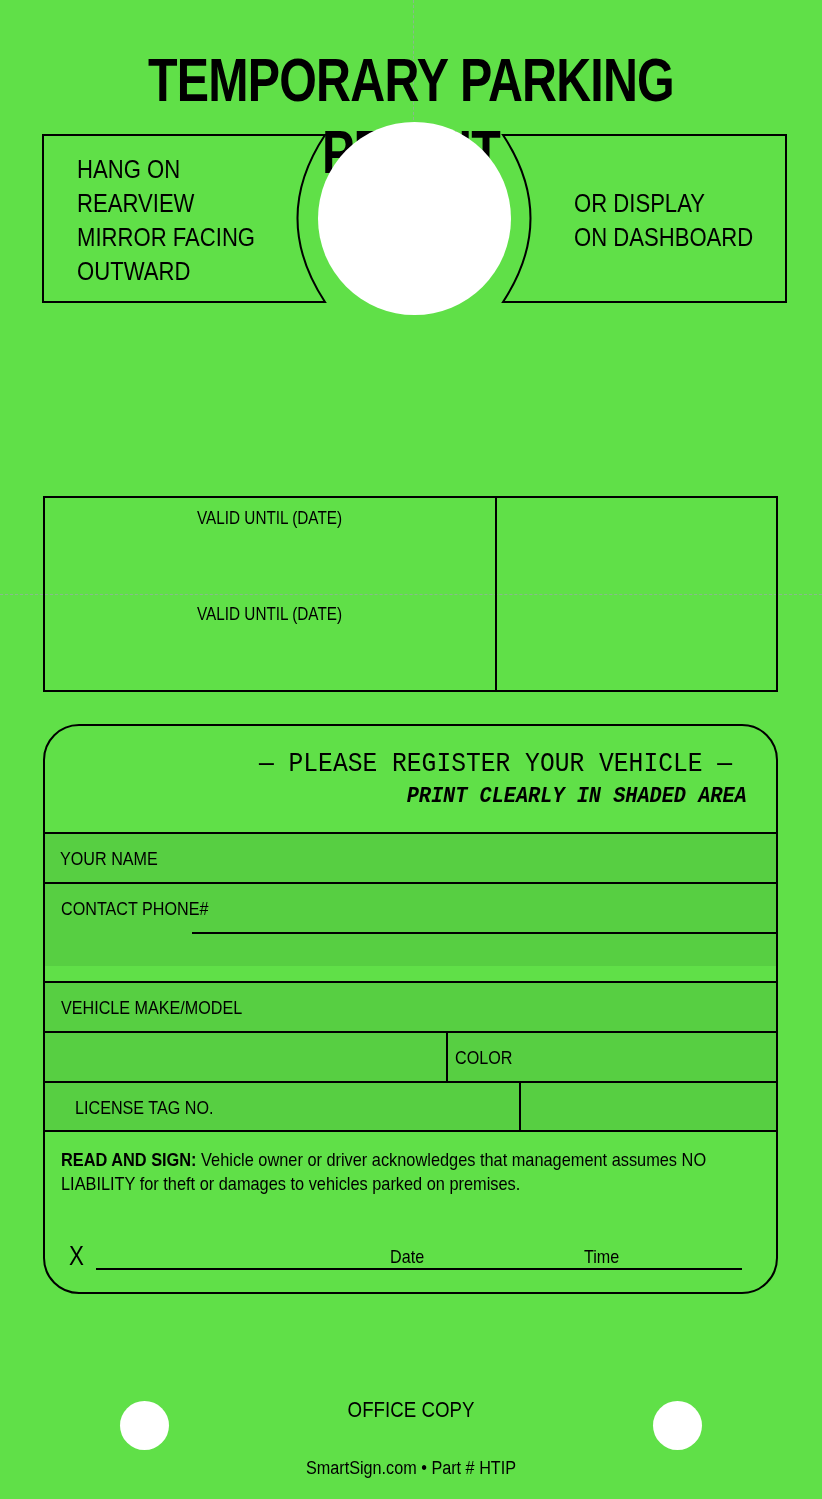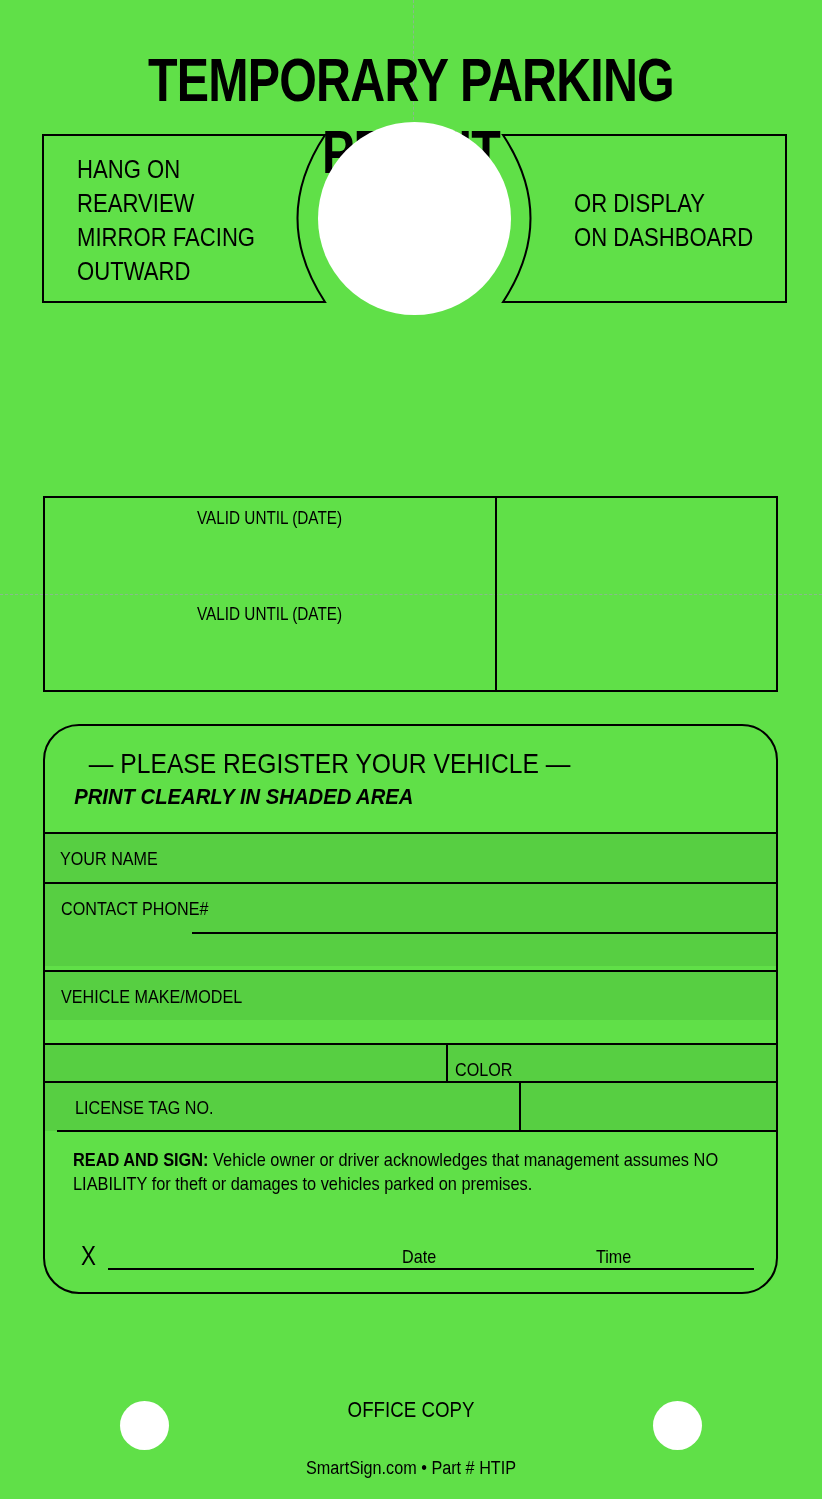--- a/index.html
+++ b/index.html
@@ -32,42 +32,42 @@
   }
   .valid-divider { left:495px; top:496px; width:2px; height:196px; background:#000; }
   .valid-label {
     font-size:18px; transform:scaleX(0.85); transform-origin:left top; left:197px;
   }
   .reg-card {
     left:43px; top:724px; width:735px; height:570px;
     border:2px solid #000; border-radius:36px; box-sizing:border-box; overflow:hidden;
   }
   .reg-head {
-    position:absolute; left:0; top:0; width:100%; height:106px; text-align:left;
+    position:absolute; left:0; top:0; width:100%; height:106px; text-align:right;font-family:Liberation Mono, monospace;
   }
   .reg-title {
     position:absolute; left:0; top:22px; width:100%; font-size:28px;
     transform:scaleX(0.88); transform-origin:center;
   }
   .reg-sub {
     position:absolute; left:0; top:58px; width:100%; font-size:22px; font-style:italic; font-weight:bold;
     transform:scaleX(0.92); transform-origin:center;
   }
   .row {
     position:absolute; left:0; width:100%; height:50px; background:#57cf42;
     border-top:2px solid #000; box-sizing:border-box;
   }
   .lbl {
     position:absolute; top:14px; font-size:19px;
     transform:scaleX(0.85); transform-origin:left top; white-space:nowrap;
   }
   .vdiv { position:absolute; top:0; width:2px; height:100%; background:#000; }
   .phone-line { position:absolute; left:147px; right:0; top:48px; height:2px; background:#000; }
   .sign-area {
-    position:absolute; left:12px; top:404px; width:100%; height:166px; border-top:2px solid #000; box-sizing:border-box;text-decoration:underline;
+    position:absolute; left:0; top:404px; width:100%; height:166px; border-top:2px solid #000; box-sizing:border-box;text-decoration:underline;
   }
   .sign-text {
     position:absolute; left:16px; top:16px; width:800px; font-size:19px; line-height:24px;
     transform:scaleX(0.86); transform-origin:left top;
   }
   .sign-x { position:absolute; left:24px; top:108px; font-size:28px; transform:scaleX(0.8); transform-origin:left top; }
   .sign-line { position:absolute; left:51px; top:136px; width:646px; height:2px; background:#000; }
   .sign-date { position:absolute; left:345px; top:114px; font-size:19px; transform:scaleX(0.85); transform-origin:left top; }
   .sign-time { position:absolute; left:539px; top:114px; font-size:19px; transform:scaleX(0.85); transform-origin:left top; }
   .hole-small { width:49px; height:49px; border-radius:50%; background:#fff; top:1401px; }
@@ -121,24 +121,24 @@
     <div class="reg-sub">PRINT CLEARLY IN SHADED AREA</div>
   </div>
 
   <div class="row" style="top:106px">
     <span class="lbl" style="left:15px">YOUR NAME</span>
   </div>
   <div class="row" style="top:156px;height:84px">
     <span class="lbl" style="left:16px">CONTACT PHONE#</span>
     <div class="phone-line"></div>
   </div>
-  <div class="row" style="top:244px">
+  <div class="row" style="top:255px">
     <span class="lbl" style="left:16px">VEHICLE MAKE/MODEL</span>
   </div>
-  <div class="row" style="top:317px">
+  <div class="row" style="top:305px">
     <div class="abs" style="left:0;top:0;width:401px;height:100%"></div>
     <div class="vdiv" style="left:401px"></div>
     <div class="abs" style="left:403px;top:0;right:0;height:100%">
       <span class="lbl" style="left:7px">COLOR</span>
     </div>
   </div>
   <div class="row" style="top:355px">
     <div class="abs" style="left:14px;top:0;width:474px;height:100%">
       <span class="lbl" style="left:16px">LICENSE TAG NO.</span>
     </div>

